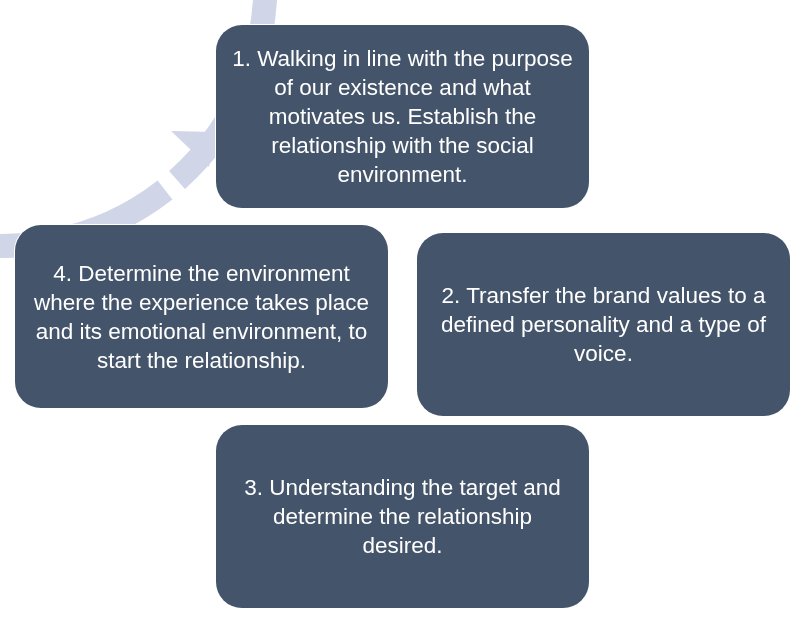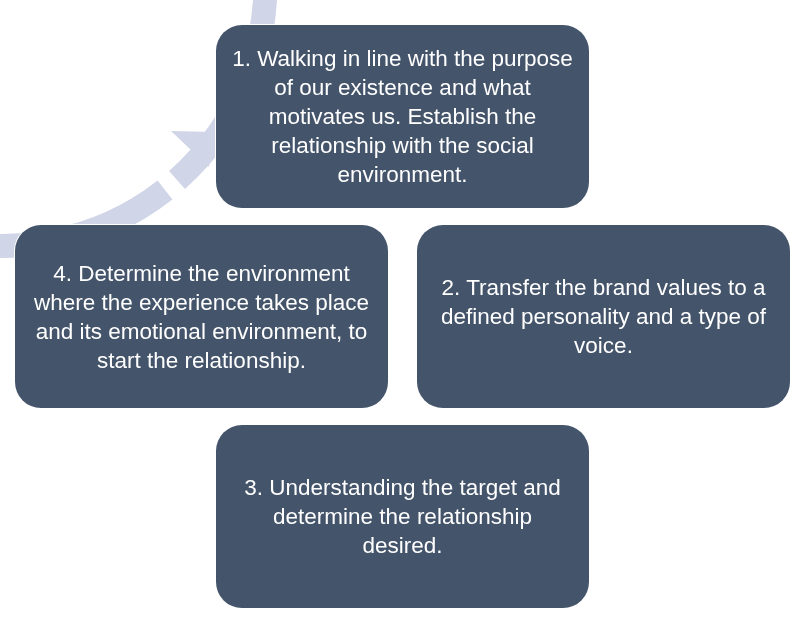--- a/index.html
+++ b/index.html
@@ -13,21 +13,21 @@
       color: #ffffff;
       display: flex; align-items: center; justify-content: center;
       text-align: center;
       font-size: 22.5px;
       line-height: 29px;
       box-sizing: border-box;
       padding: 6px 16px;
       box-shadow: 0 0 0 1px #ffffff;
     }
     #box-1 { left: 216px; top: 25px; }
-    #box-2 { left: 417px; top: 225px; }
+    #box-2 { left: 417px; top: 233px; }
     #box-3 { left: 216px; top: 425px; text-align: center; }
     #box-4 { left: 15px; top: 225px; }
   </style>
 </head>
 <body style="background: rgb(255, 255, 255);">
 
 <svg id="ring" viewBox="0 0 811 632" xmlns="http://www.w3.org/2000/svg">
   <path d="M 165 190 A 262 262 0 1 1 177 180" fill="none" stroke="#d0d5e8" stroke-width="24"></path>
   <polygon points="214,132 171,131 209,167" fill="#d0d5e8"></polygon>
 </svg>

